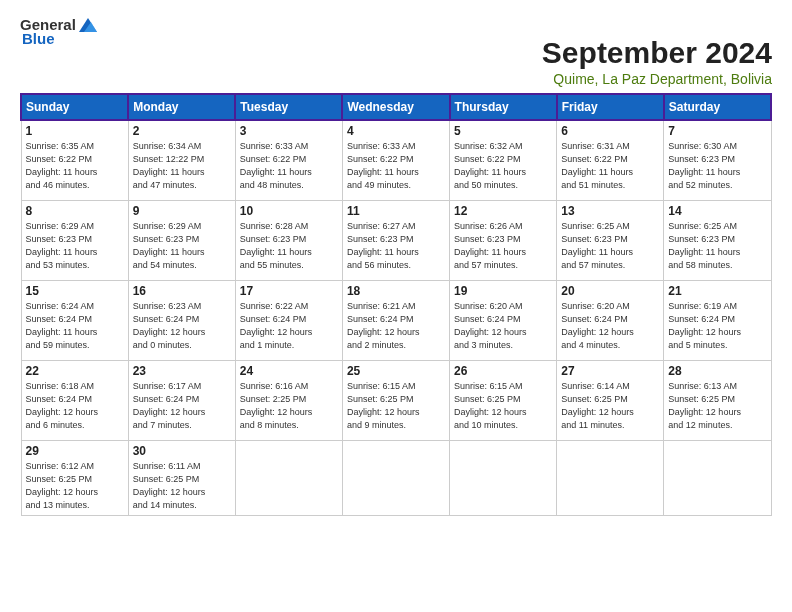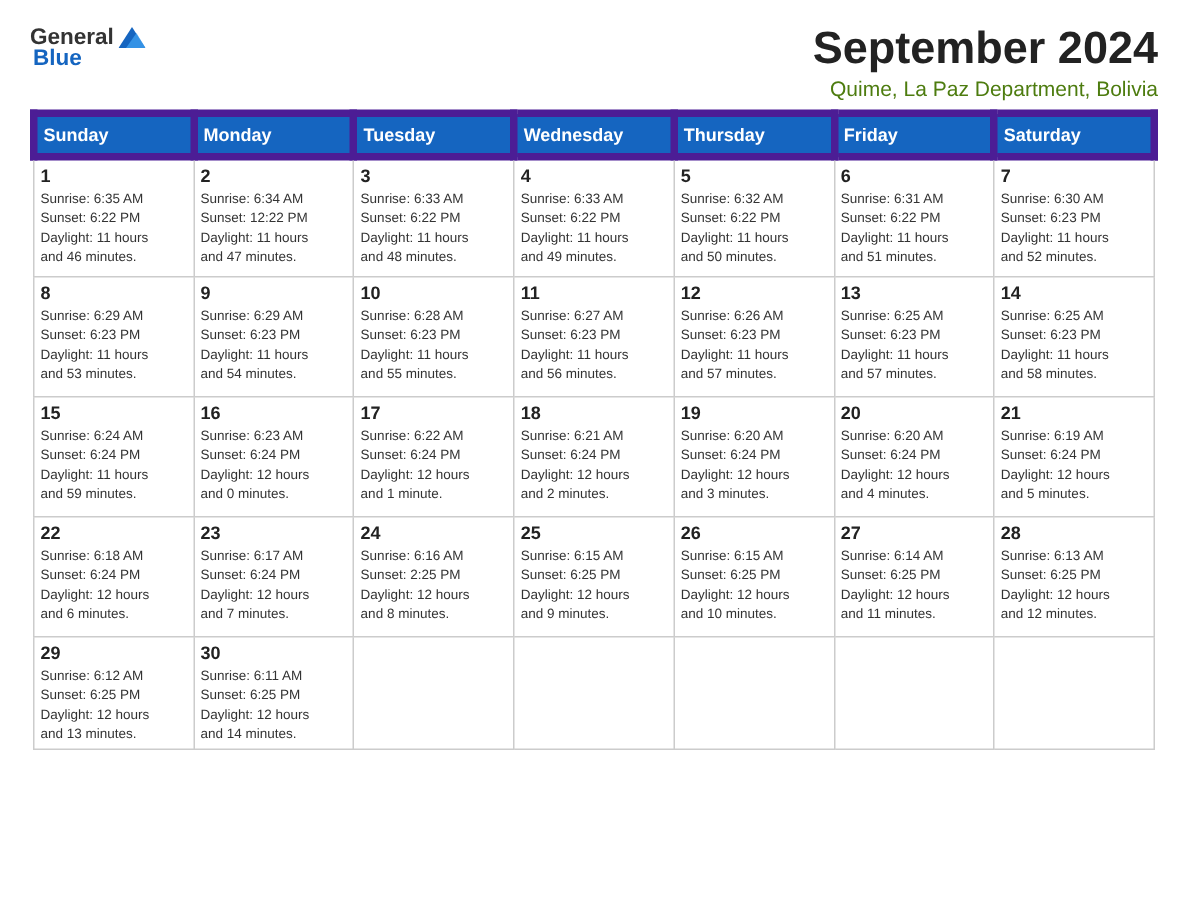--- a/index.html
+++ b/index.html
@@ -32,20 +32,21 @@
       font-weight: bold;
       color: #333;
     }
     .logo-text-blue {
       font-size: 15px;
       font-weight: bold;
       color: #1565c0;
     }
     .title-block {
       text-align: right;
+      margin-top: 20px;
     }
     .month-title {
       font-size: 30px;
       font-weight: bold;
       color: #222;
     }
     .subtitle {
       font-size: 14px;
       color: #4d7c0f;
       margin-top: 1px;
@@ -55,21 +56,21 @@
       border-collapse: collapse;
       margin-top: 6px;
     }
     .calendar th {
       background: #1565c0;
       color: #fff;
       font-size: 12px;
       font-weight: bold;
       padding: 5px 4px;
       text-align: left;
-      border: 5px solid #4c1d95;
+      border: 2px solid #4c1d95;
     }
     .calendar td {
       border: 1px solid #ccc;
       vertical-align: top;
       padding: 3px 4px 3px 4px;
       font-size: 9.5px;
       color: #333;
       background: #fff;
       width: calc(100%/7);
       height: 80px;

